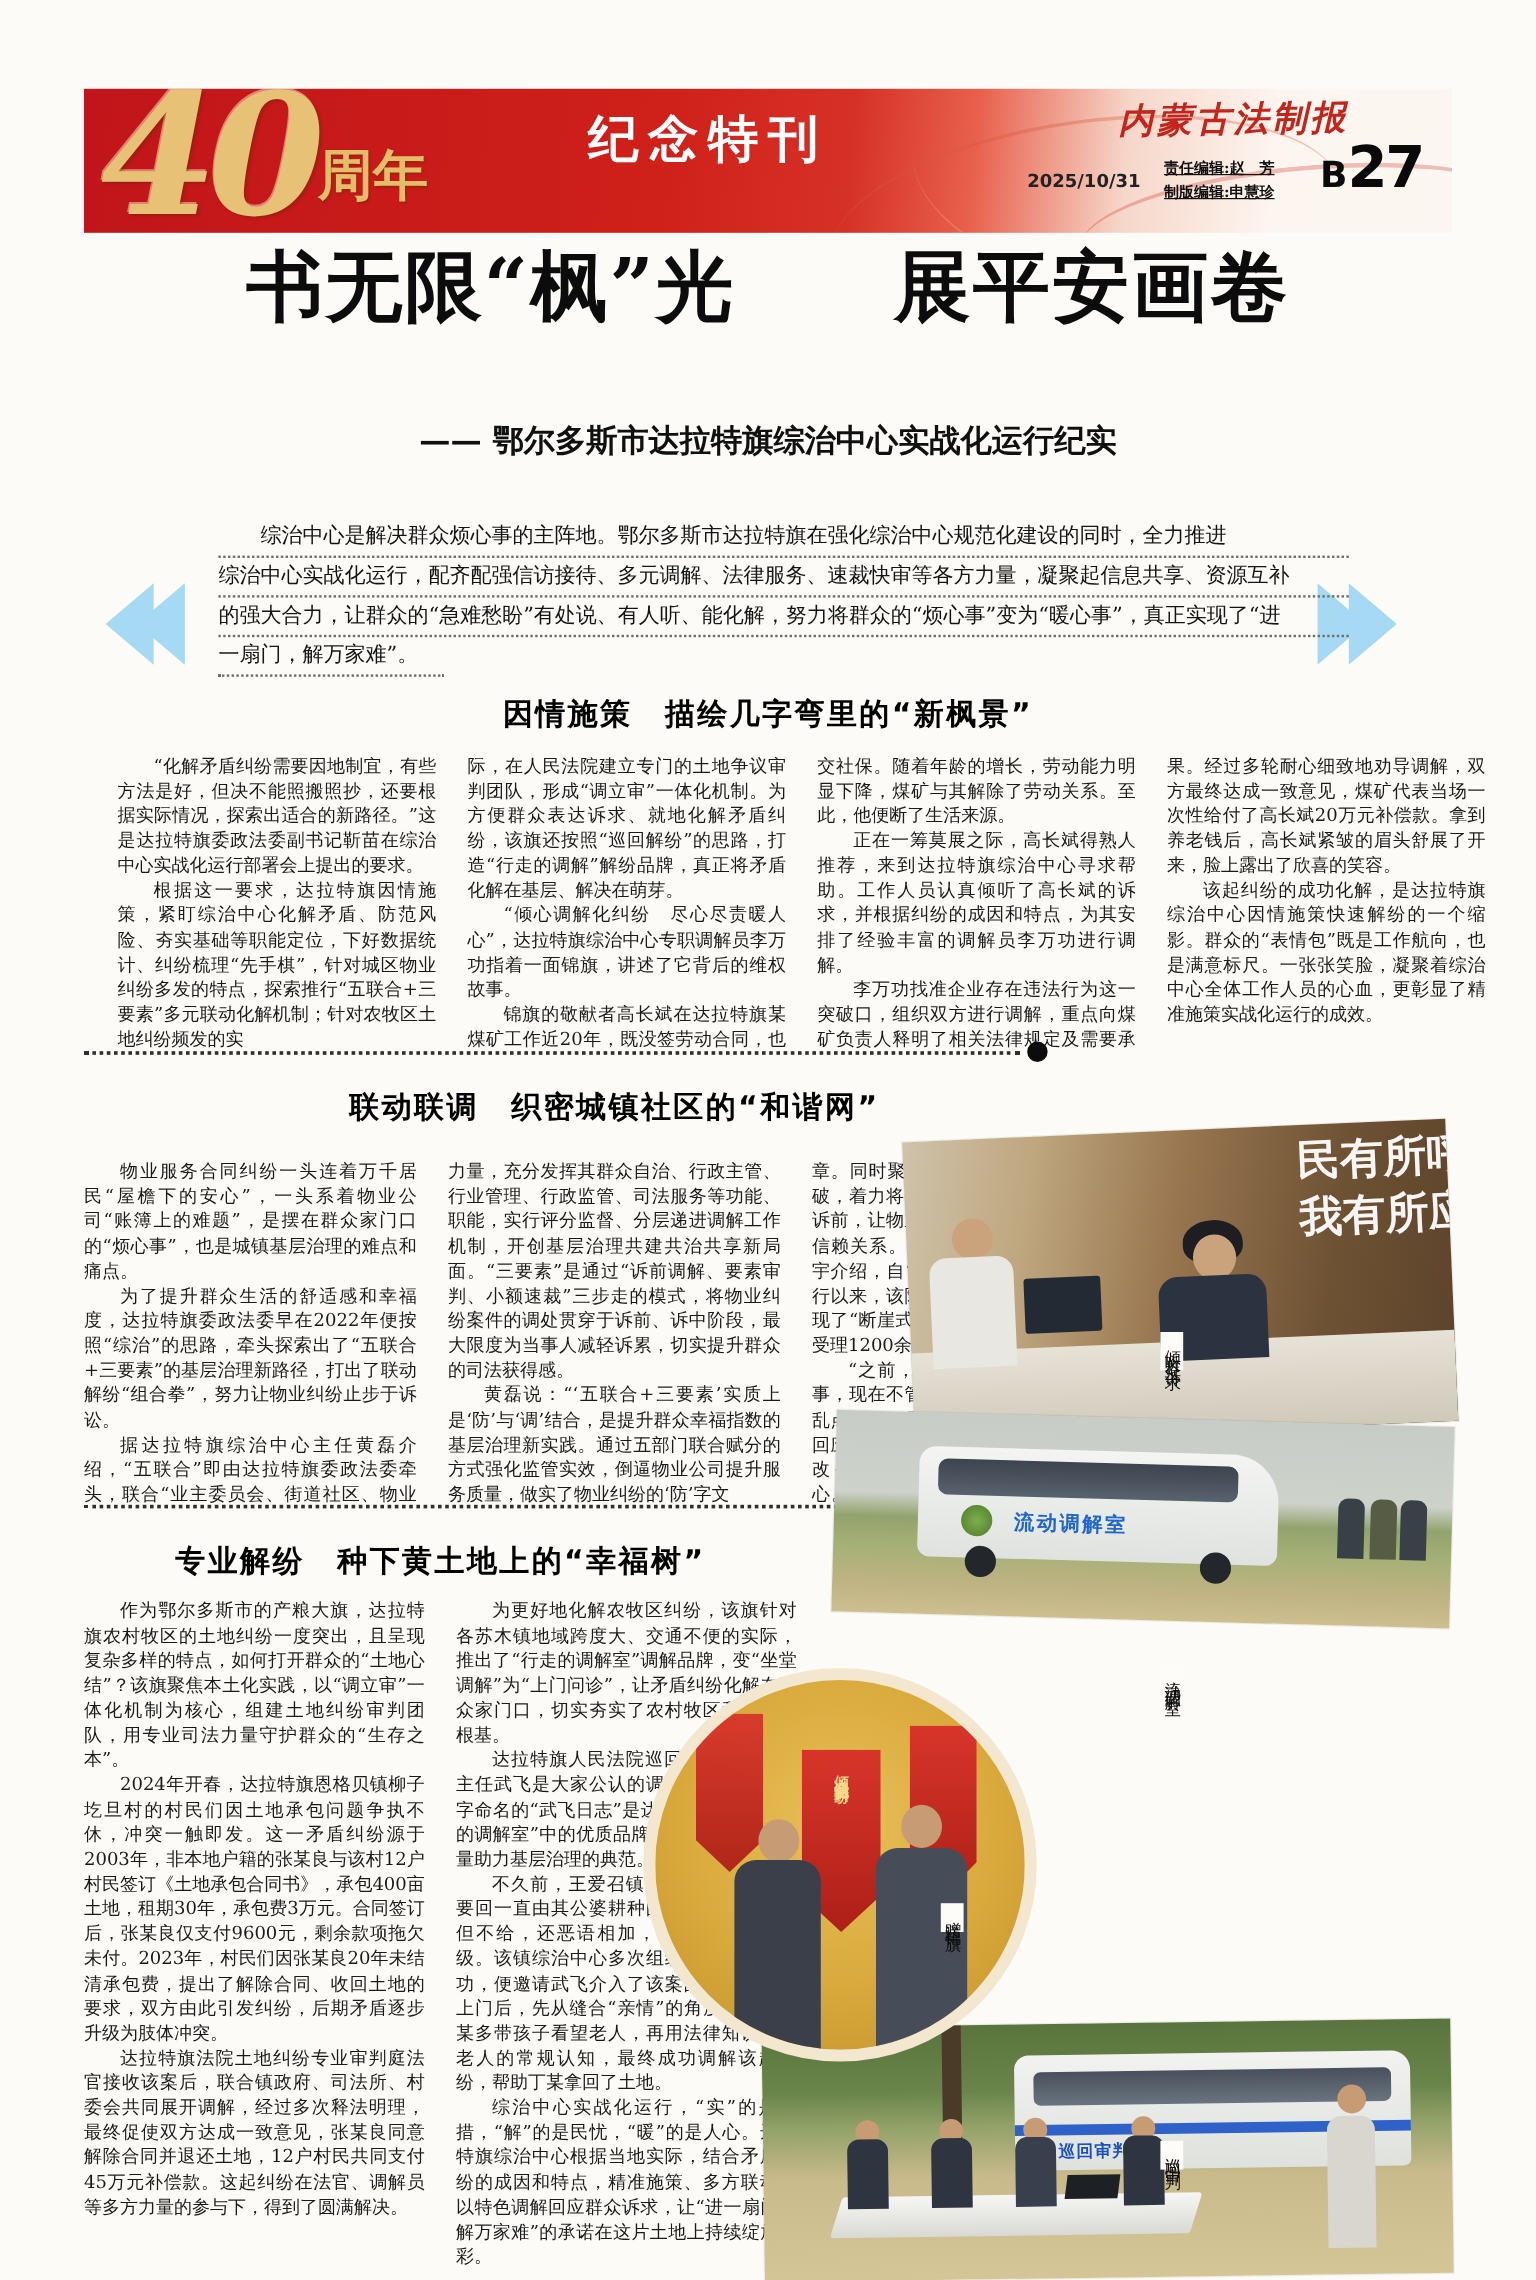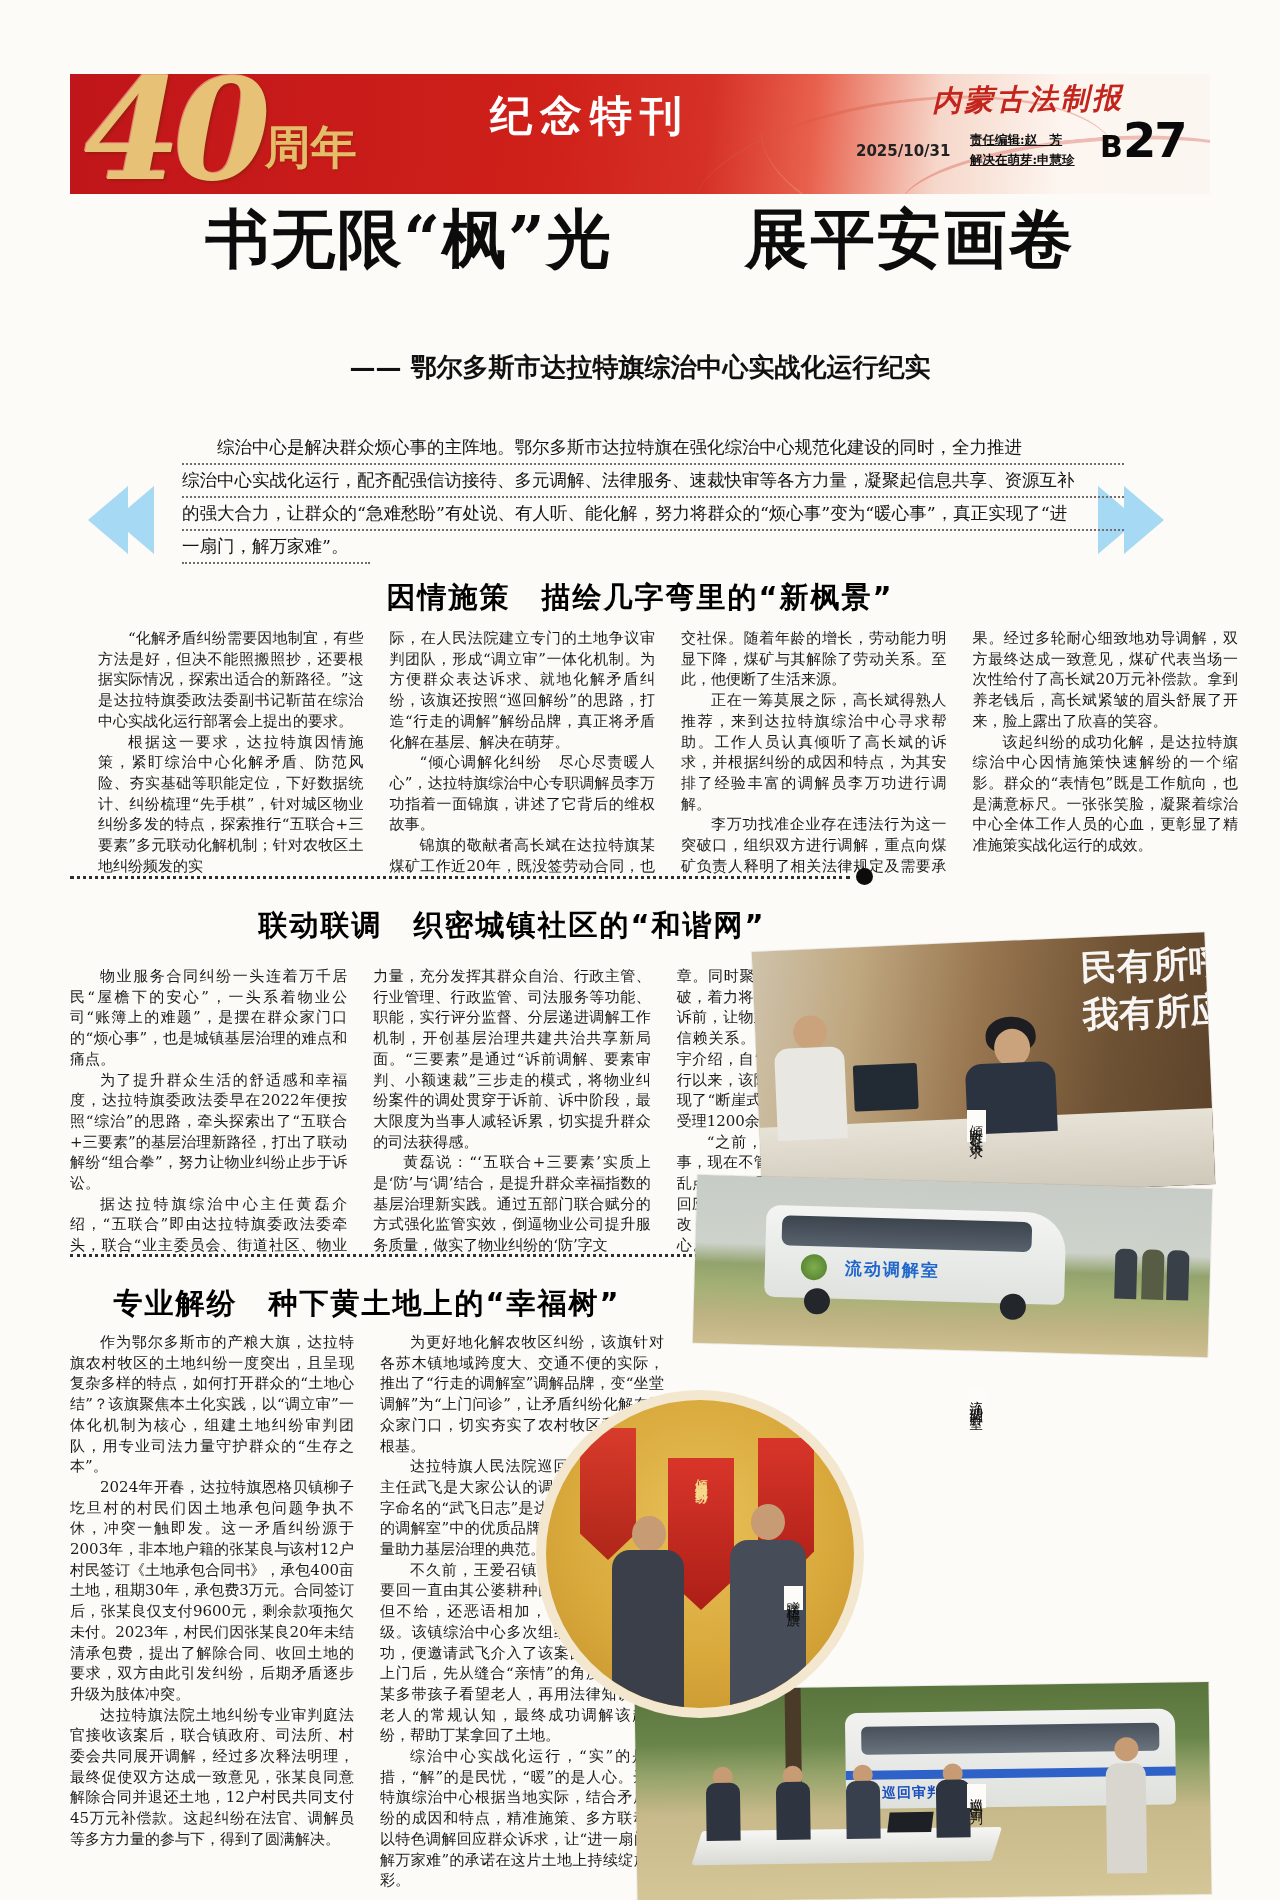--- a/index.html
+++ b/index.html
@@ -45,21 +45,21 @@
   .ff-left .tri{border-width:34px 40px 34px 0;border-color:transparent #a6d9f3 transparent transparent;margin-right:-14px;}
   .ff-right .tri{border-width:34px 0 34px 40px;border-color:transparent transparent transparent #a6d9f3;margin-left:-14px;}
   .intro{position:absolute;left:182px;top:436px;width:942px;font-size:17.5px;color:#141414;}
   .intro-line{line-height:22px;padding-bottom:5px;margin-bottom:4px;border-bottom:2px dotted #6e6e6e;
       text-align:justify;}
   .intro-line:first-child{text-indent:2em;}
   .intro-line:last-child{width:188px;text-align:left;}
 
   
   .sec-title{position:absolute;margin:0;font-family:"DejaVu Sans","Liberation Sans",sans-serif;
-      font-weight:900;color:#000;font-size:29px;letter-spacing:2px;text-align:center;}
+      font-weight:900;color:#000;font-size:25px;letter-spacing:2px;text-align:center;}
   .t1{left:70px;top:578px;width:1140px;}
   .t2{left:70px;top:906px;width:884px;}
   .t3{left:70px;top:1284px;width:594px;}
   .cols{position:absolute;display:flex;gap:26px;overflow:hidden;}
   .s1{left:70px;top:628px;width:1140px;height:248px;margin-left:28px;}
   .s2{left:70px;top:966px;width:884px;height:292px;}
   .s3{left:70px;top:1332px;width:594px;height:560px;}
   .col{flex:1;min-width:0;}
   .para{margin:0;font-size:15px;line-height:20.7px;text-align:justify;color:#1a1a1a;text-indent:2em;}
   .para.cont{text-indent:0;}
@@ -151,21 +151,21 @@
     <div class="wave wave1"></div>
     <div class="wave wave2"></div>
     <div class="wave wave3"></div>
     <div class="y40">
       <span class="n40">40</span><span class="zhounian">周年</span>
     </div>
     <div class="special">纪念特刊</div>
     <div class="paper-name">内蒙古法制报</div>
     <div class="issue-date">2025/10/31</div>
     <div class="ed ed1">责任编辑:赵　芳</div>
-    <div class="ed ed2">解决在萌芽:申慧珍</div>
+    <div class="ed ed2">制版编辑:申慧珍</div>
     <div class="pageno">
       <span class="pl">B</span><span class="pn">27</span>
     </div>
   </div>
 
   <h1 class="main-title">书无限“枫”光　　展平安画卷</h1>
   <div class="subtitle">—— 鄂尔多斯市达拉特旗综治中心实战化运行纪实</div>
 
   <div class="ff ff-left">
       <div class="tri"></div>

